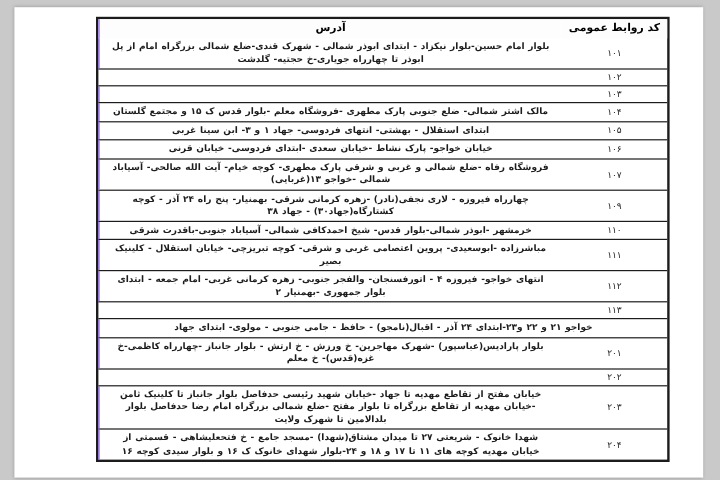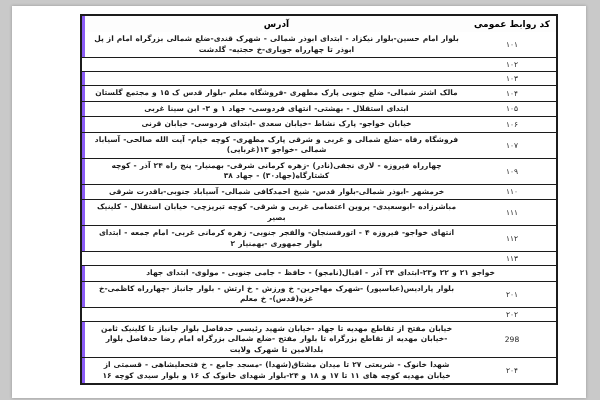--- a/index.html
+++ b/index.html
@@ -38,21 +38,21 @@
     display:flex;
     align-items:center;
     justify-content:center;
     font-size:7.5px;
     font-weight:normal;
     color:#1c1c1c;
     padding:2px;
   }
   .td-address {
     flex:1 1 auto;
-    border-left:3px solid #8b5cf6;
+    border-left:1px solid #8b5cf6;
     display:flex;
     align-items:center;
     justify-content:center;
     text-align:center;
     font-size:7.5px;
     font-weight:bold;
     color:#1c1c1c;
     line-height:10.5px;
     padding:2px 8px;
     min-height:9px;
@@ -142,21 +142,21 @@
   <div class="tr">
     <div class="td-code">۲۰۱</div>
     <div class="td-address">بلوار پارادیس(عباسپور) -شهرک مهاجرین- خ ورزش - خ ارتش - بلوار جانباز -چهارراه کاظمی-خ غزه(قدس)- خ معلم</div>
   </div>
 
   <div class="tr">
     <div class="td-code">۲۰۲</div>
   </div>
 
   <div class="tr">
-    <div class="td-code">298</div>
+    <div class="td-code">۲۰۳</div>
     <div class="td-address">خیابان مفتح از تقاطع مهدیه تا جهاد -خیابان شهید رئیسی حدفاصل بلوار جانباز تا کلینیک ثامن -خیابان مهدیه از تقاطع بزرگراه تا بلوار مفتح -ضلع شمالی بزرگراه امام رضا حدفاصل بلوار بلدالامین تا شهرک ولایت</div>
   </div>
 
   <div class="tr">
     <div class="td-code">۲۰۴</div>
     <div class="td-address">شهدا خانوک - شریعتی ۲۷ تا میدان مشتاق(شهدا) -مسجد جامع - خ فتحعلیشاهی - قسمتی از خیابان مهدیه کوچه های ۱۱ تا ۱۷ و ۱۸ و ۲۴-بلوار شهدای خانوک ک ۱۶ و بلوار سیدی کوچه ۱۶</div>
   </div>
 
 </div>
   </div>

